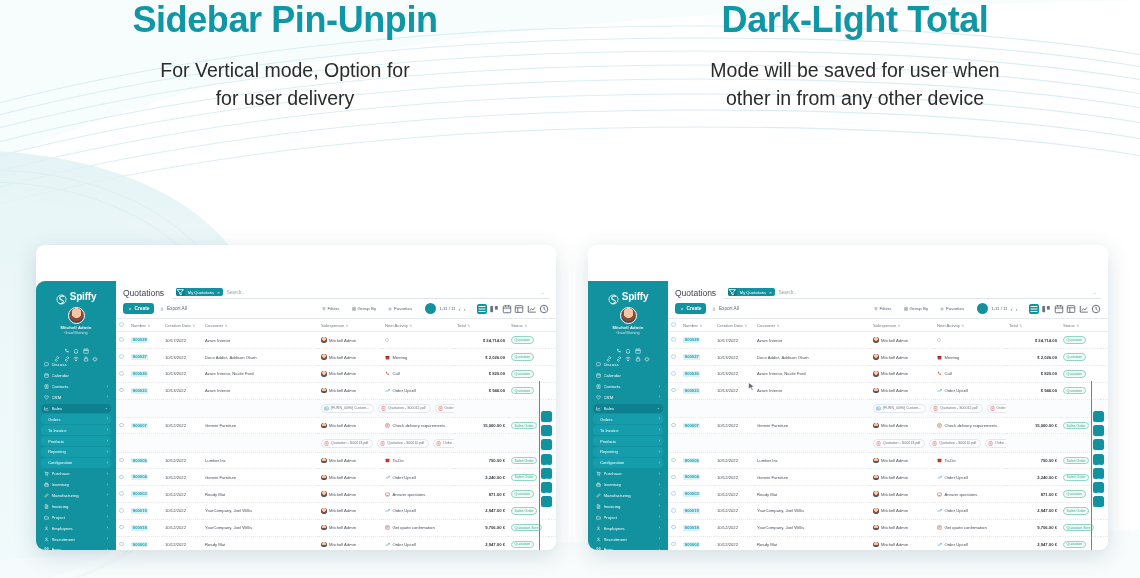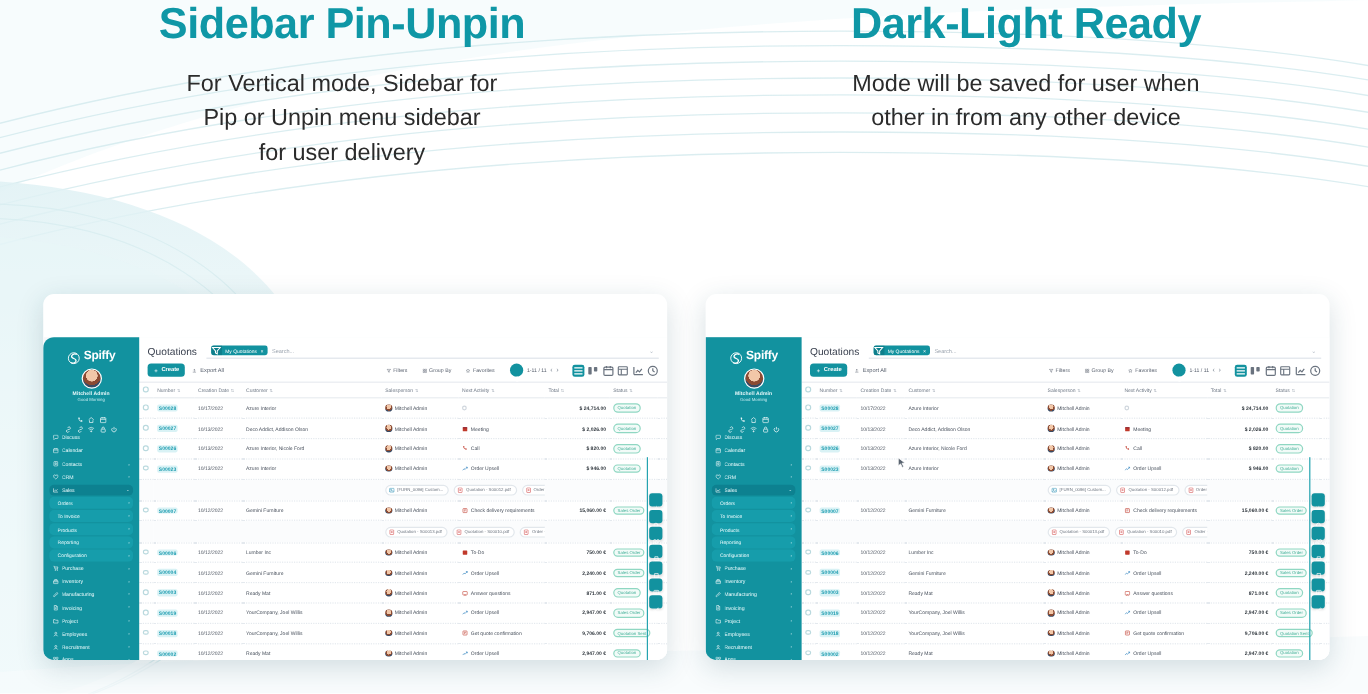--- a/index.html
+++ b/index.html
@@ -177,27 +177,26 @@
       <path d="M-20 170 C 120 168, 236 236, 244 350 C 250 444, 184 548, 54 586"></path>
       <path d="M-20 182 C 112 180, 226 246, 234 356 C 240 446, 176 550, 46 588"></path>
     </g>
     <path d="M0 560 C 260 540, 520 548, 1140 530 L1140 578 L0 578 Z" fill="#f6fbfc" opacity="0.7"></path>
   </svg>
 
   <div class="headline-row">
     <div class="headline-col">
       <div class="headline-title">Sidebar Pin-Unpin</div>
       <div class="headline-sub">
-        <div>For Vertical mode, Sidebar for</div>
-        <div>Pip or Unpin menu sidebar</div>
+        <div>For Vertical mode, Option for</div>
         <div>for user delivery</div>
       </div>
     </div>
     <div class="headline-col">
-      <div class="headline-title">Dark-Light Ready</div>
+      <div class="headline-title">Dark-Light Total</div>
       <div class="headline-sub">
         <div>Mode will be saved for user when</div>
         <div>other in from any other device</div>
       </div>
     </div>
   </div>
 
   <div class="device device-left" id="device-left">
       <div class="app">
   <div class="sidebar ">

